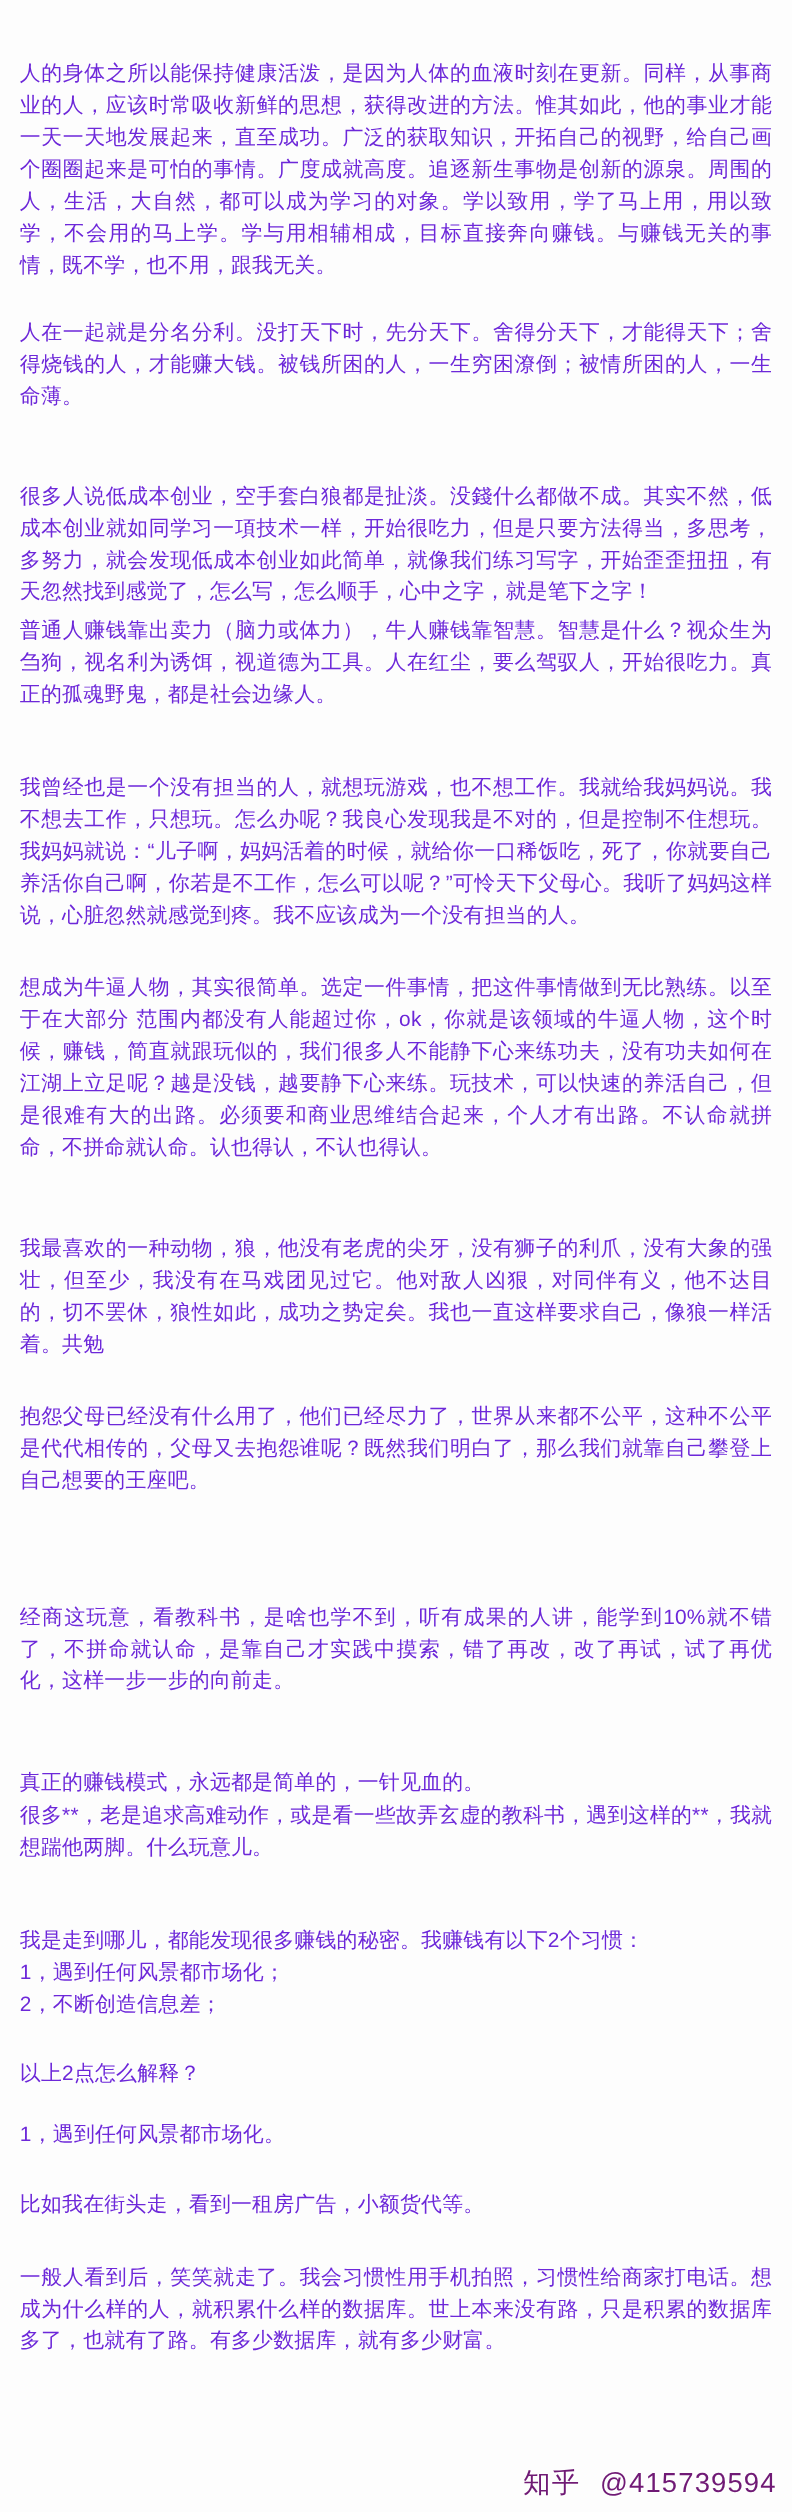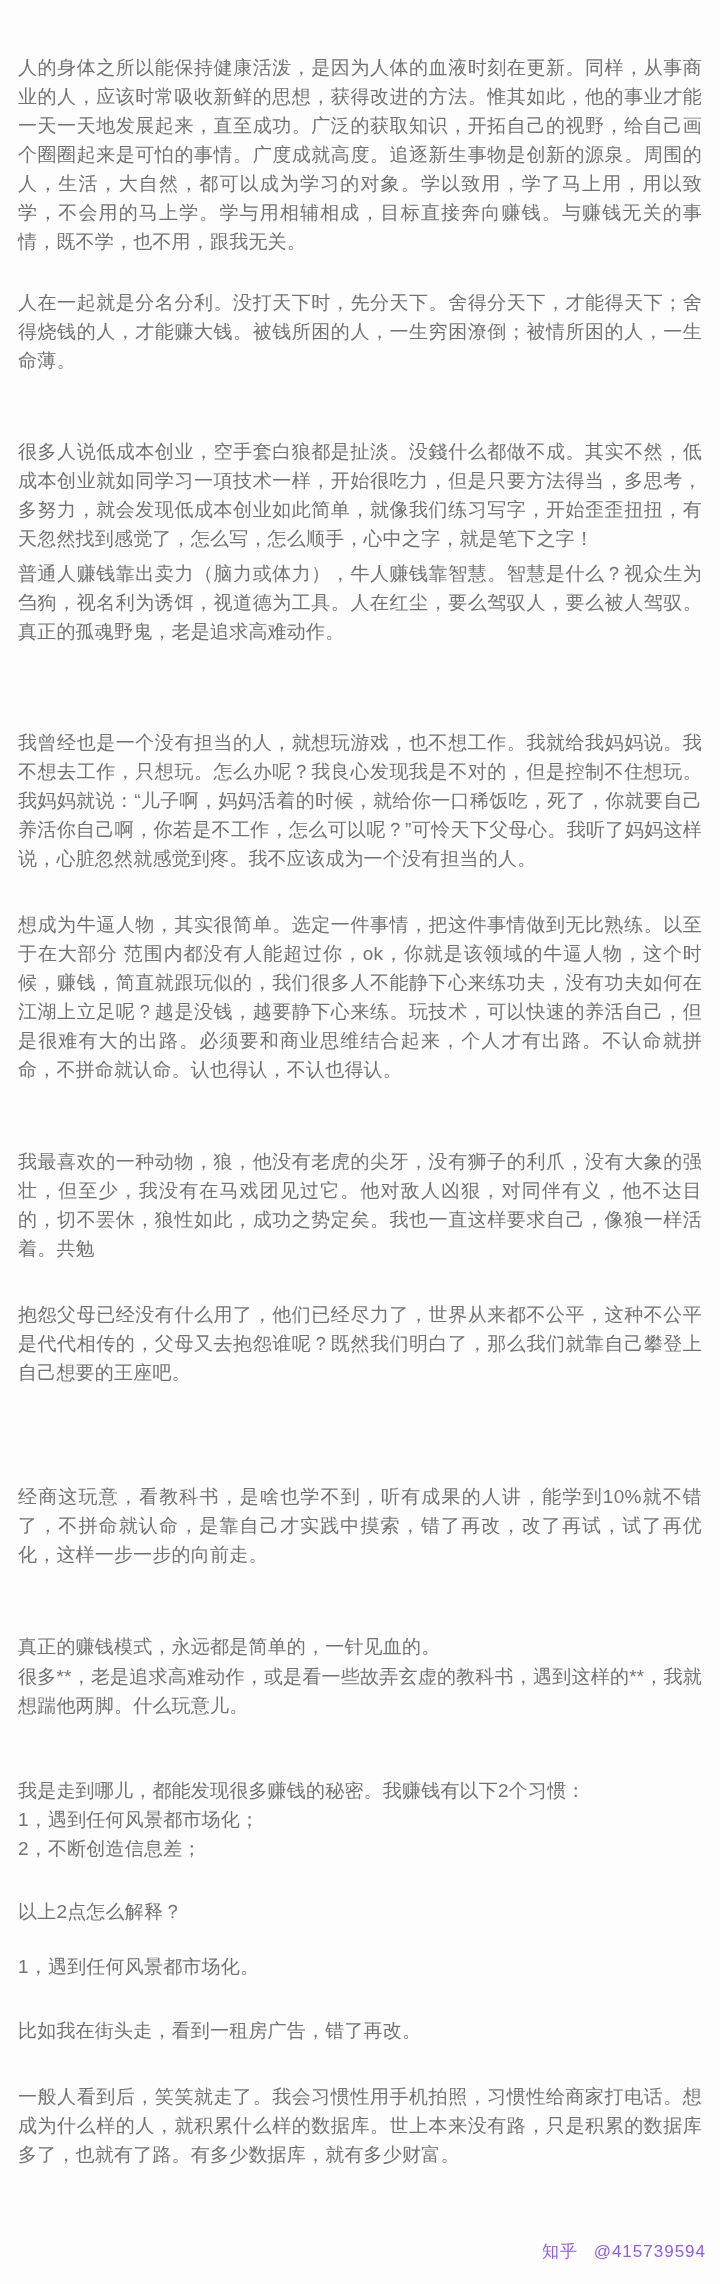--- a/index.html
+++ b/index.html
@@ -9,62 +9,62 @@
     width: 720px;
   }
   body {
     position: relative;
     height: 2284px;
     overflow: hidden;
     font-family: "Liberation Sans", "DejaVu Sans", sans-serif;
   }
   .article {
     padding: 53px 18px 0 18px;
-    color: #737373;
+    color: #6d28d9;
   }
   .article p {
     margin: 0;
     font-size: 19px;
     line-height: 29px;
     letter-spacing: 0.2px;
     text-align: justify;
     word-break: break-all;
   }
   .watermark {
     position: absolute;
     right: 14px;
     top: 2240px;
-    font-size: 17px;
-    color: #8b5cf6;
+    font-size: 25px;
+    color: #701a75;
     text-shadow: 1px 1px 0 #ffffff;
     letter-spacing: 1px;
     white-space: nowrap;
   }
   .watermark .wm-id { margin-left: 10px; }
 </style>
 </head>
 <body>
 
 <main class="article">
   <p>人的身体之所以能保持健康活泼，是因为人体的血液时刻在更新。同样，从事商业的人，应该时常吸收新鲜的思想，获得改进的方法。惟其如此，他的事业才能一天一天地发展起来，直至成功。广泛的获取知识，开拓自己的视野，给自己画个圈圈起来是可怕的事情。广度成就高度。追逐新生事物是创新的源泉。周围的人，生活，大自然，都可以成为学习的对象。学以致用，学了马上用，用以致学，不会用的马上学。学与用相辅相成，目标直接奔向赚钱。与赚钱无关的事情，既不学，也不用，跟我无关。</p>
   <p style="margin-top:32px">人在一起就是分名分利。没打天下时，先分天下。舍得分天下，才能得天下；舍得烧钱的人，才能赚大钱。被钱所困的人，一生穷困潦倒；被情所困的人，一生命薄。</p>
   <p style="margin-top:62px">很多人说低成本创业，空手套白狼都是扯淡。没錢什么都做不成。其实不然，低成本创业就如同学习一項技术一样，开始很吃力，但是只要方法得当，多思考，多努力，就会发现低成本创业如此简单，就像我们练习写字，开始歪歪扭扭，有天忽然找到感觉了，怎么写，怎么顺手，心中之字，就是笔下之字！</p>
-  <p style="margin-top:6px">普通人赚钱靠出卖力（脑力或体力），牛人赚钱靠智慧。智慧是什么？视众生为刍狗，视名利为诱饵，视道德为工具。人在红尘，要么驾驭人，要么被人驾驭。真正的孤魂野鬼，老是追求高难动作。</p>
-  <p style="margin-top:82px">我曾经也是一个没有担当的人，就想玩游戏，也不想工作。我就给我妈妈说。我不想去工作，只想玩。怎么办呢？我良心发现我是不对的，但是控制不住想玩。我妈妈就说：“儿子啊，妈妈活着的时候，就给你一口稀饭吃，死了，你就要自己养活你自己啊，你若是不工作，怎么可以呢？”可怜天下父母心。我听了妈妈这样说，心脏忽然就感觉到疼。我不应该成为一个没有担当的人。</p>
+  <p style="margin-top:6px">普通人赚钱靠出卖力（脑力或体力），牛人赚钱靠智慧。智慧是什么？视众生为刍狗，视名利为诱饵，视道德为工具。人在红尘，要么驾驭人，开始很吃力。真正的孤魂野鬼，都是社会边缘人。</p>
+  <p style="margin-top:56px">我曾经也是一个没有担当的人，就想玩游戏，也不想工作。我就给我妈妈说。我不想去工作，只想玩。怎么办呢？我良心发现我是不对的，但是控制不住想玩。我妈妈就说：“儿子啊，妈妈活着的时候，就给你一口稀饭吃，死了，你就要自己养活你自己啊，你若是不工作，怎么可以呢？”可怜天下父母心。我听了妈妈这样说，心脏忽然就感觉到疼。我不应该成为一个没有担当的人。</p>
   <p style="margin-top:37px">想成为牛逼人物，其实很简单。选定一件事情，把这件事情做到无比熟练。以至于在大部分 范围内都没有人能超过你，ok，你就是该领域的牛逼人物，这个时候，赚钱，简直就跟玩似的，我们很多人不能静下心来练功夫，没有功夫如何在江湖上立足呢？越是没钱，越要静下心来练。玩技术，可以快速的养活自己，但是很难有大的出路。必须要和商业思维结合起来，个人才有出路。不认命就拼命，不拼命就认命。认也得认，不认也得认。</p>
   <p style="margin-top:63px">我最喜欢的一种动物，狼，他没有老虎的尖牙，没有狮子的利爪，没有大象的强壮，但至少，我没有在马戏团见过它。他对敌人凶狠，对同伴有义，他不达目的，切不罢休，狼性如此，成功之势定矣。我也一直这样要求自己，像狼一样活着。共勉</p>
   <p style="margin-top:37px">抱怨父母已经没有什么用了，他们已经尽力了，世界从来都不公平，这种不公平是代代相传的，父母又去抱怨谁呢？既然我们明白了，那么我们就靠自己攀登上自己想要的王座吧。</p>
   <p style="margin-top:95px">经商这玩意，看教科书，是啥也学不到，听有成果的人讲，能学到10%就不错了，不拼命就认命，是靠自己才实践中摸索，错了再改，改了再试，试了再优化，这样一步一步的向前走。</p>
   <p style="margin-top:63px">真正的赚钱模式，永远都是简单的，一针见血的。</p>
   <p style="margin-top:1px">很多**，老是追求高难动作，或是看一些故弄玄虚的教科书，遇到这样的**，我就想踹他两脚。什么玩意儿。</p>
   <p style="margin-top:56px">我是走到哪儿，都能发现很多赚钱的秘密。我赚钱有以下2个习惯：</p>
   <p>1，遇到任何风景都市场化；</p>
   <p>2，不断创造信息差；</p>
   <p style="margin-top:34px">以上2点怎么解释？</p>
   <p style="margin-top:26px">1，遇到任何风景都市场化。</p>
-  <p style="margin-top:35px">比如我在街头走，看到一租房广告，错了再改。</p>
+  <p style="margin-top:35px">比如我在街头走，看到一租房广告，小额货代等。</p>
   <p style="margin-top:37px">一般人看到后，笑笑就走了。我会习惯性用手机拍照，习惯性给商家打电话。想成为什么样的人，就积累什么样的数据库。世上本来没有路，只是积累的数据库多了，也就有了路。有多少数据库，就有多少财富。</p>
 </main>
 
 <div class="watermark">
   <span class="wm-brand">知乎</span>
   <span class="wm-id">@415739594</span>
 </div>
 
 </body></html>

